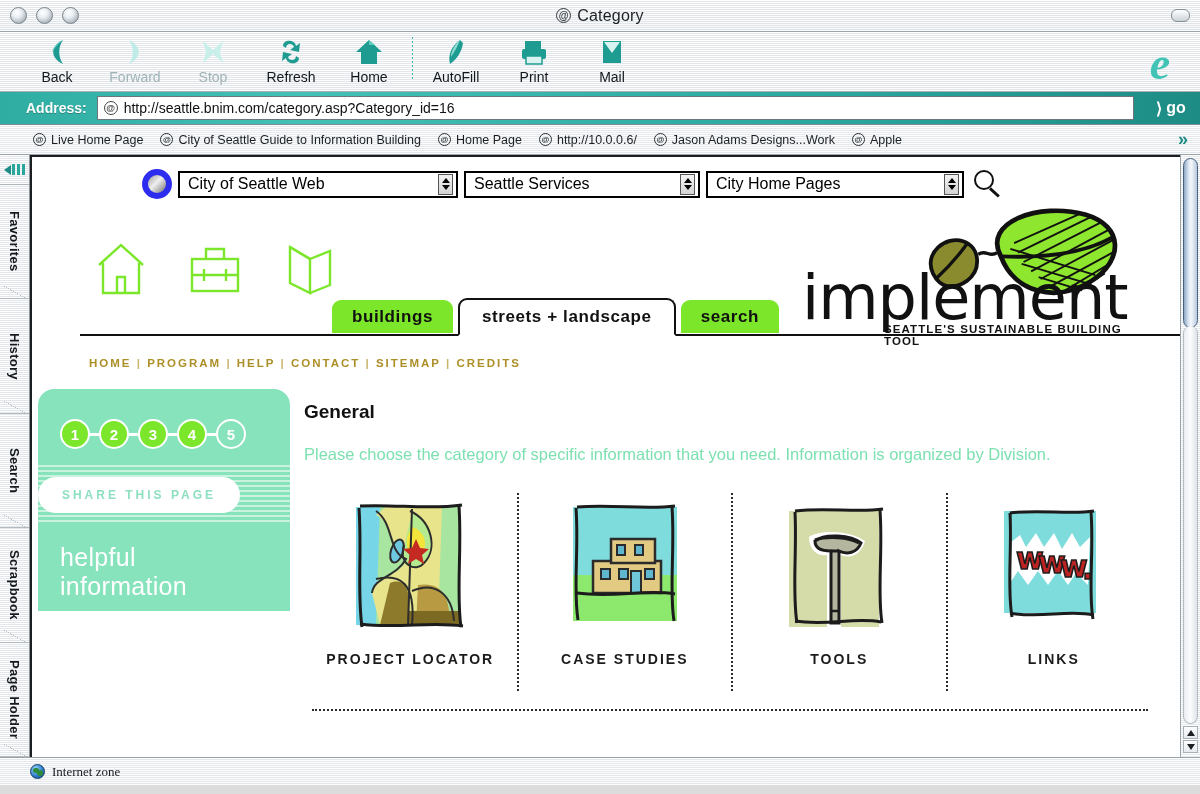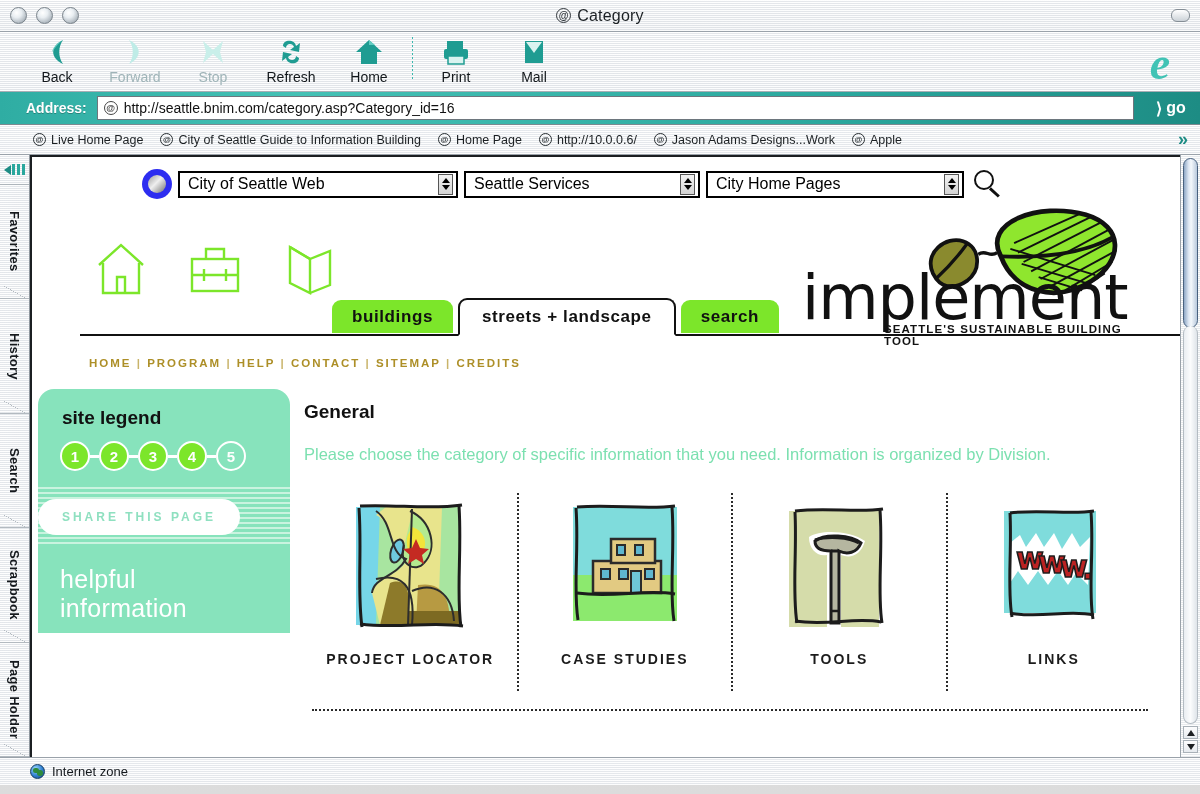--- a/index.html
+++ b/index.html
@@ -187,21 +187,21 @@
   }
   .sb-arr i.up { width:0;height:0;border-left:4px solid transparent;border-right:4px solid transparent;border-bottom:6px solid #1c1f22; }
   .sb-arr i.dn { width:0;height:0;border-left:4px solid transparent;border-right:4px solid transparent;border-top:6px solid #1c1f22; }
 
   
   .statusbar {
     height: 28px; display: flex; align-items: center; gap: 7px; padding-left: 30px;
     background:
       repeating-linear-gradient(180deg, rgba(255,255,255,.9) 0 1px, rgba(228,231,235,.9) 1px 2px),
       linear-gradient(#f7f8fa,#e4e7eb);
-    border-top: 1px solid #9aa2aa; font-size: 13px; color: #15191d;
+    border-top: 1px solid #9aa2aa; font-size: 13px; color: #15191d; font-family: Liberation Serif, serif;
   }
   .globe {
     width: 15px; height: 15px; border-radius: 50%;
     background: radial-gradient(circle at 35% 30%, #9ed8ff 0%, #2f7fd0 55%, #14447a 100%);
     border: 1px solid #123b63; position: relative; overflow: hidden;
   }
   .globe::before {
     content: ""; position: absolute; left: 2px; top: 3px; width: 6px; height: 5px;
     background: #2e8b3d; border-radius: 40%;
   }
@@ -416,20 +416,29 @@
         <svg width="32" height="30" viewBox="0 0 32 30">
             <path d="M16 3 L29 15 L24 15 L24 27 L8 27 L8 15 L3 15 Z" fill="#1f9c92"></path>
             <path d="M16 3 L22 8 L16 8 Z" fill="#63ccc2"></path>
           </svg>
       </div>
       <div class="tb-label">Home</div>
     </div>
 
     <div class="tb-sep"></div>
 
+    <div class="tb-btn">
+      <div class="tb-ico">
+        <svg width="32" height="30" viewBox="0 0 32 30">
+            <path d="M20 3 C10 10, 8 20, 10 27 C16 23, 22 15, 23 6 Z" fill="#1f9c92"></path>
+            <path d="M20 3 C14 8, 11 15, 11 20 C15 14, 18 8, 20 3 Z" fill="#8fdcd5"></path>
+          </svg>
+      </div>
+      <div class="tb-label">AutoFill</div>
+    </div>
 
     <div class="tb-btn">
       <div class="tb-ico">
         <svg width="32" height="30" viewBox="0 0 32 30">
             <rect x="7" y="4" width="16" height="8" fill="#1f9c92"></rect>
             <rect x="4" y="12" width="24" height="10" rx="2" fill="#1f9c92"></rect>
             <rect x="8" y="19" width="16" height="8" fill="#d9f3f0" stroke="#1f9c92" stroke-width="1.5"></rect>
           </svg>
       </div>
       <div class="tb-label">Print</div>
@@ -627,21 +636,20 @@
             <a href="#" style="color:#ad8f27;text-decoration:none">SITEMAP</a>
             <span>|</span>
             <a href="#" style="color:#ad8f27;text-decoration:none">CREDITS</a>
           </div>
         </div>
 
         <div class="content-row">
 
           <div class="legend-col">
             <div class="legend-card">
-              <div class="legend-title">site legend</div>
               <div class="legend-dots">
                 <span class="dot">1</span>
                 <span class="dot-link"></span>
                 <span class="dot">2</span>
                 <span class="dot-link"></span>
                 <span class="dot">3</span>
                 <span class="dot-link"></span>
                 <span class="dot">4</span>
                 <span class="dot-link"></span>
                 <span class="dot empty">5</span>

